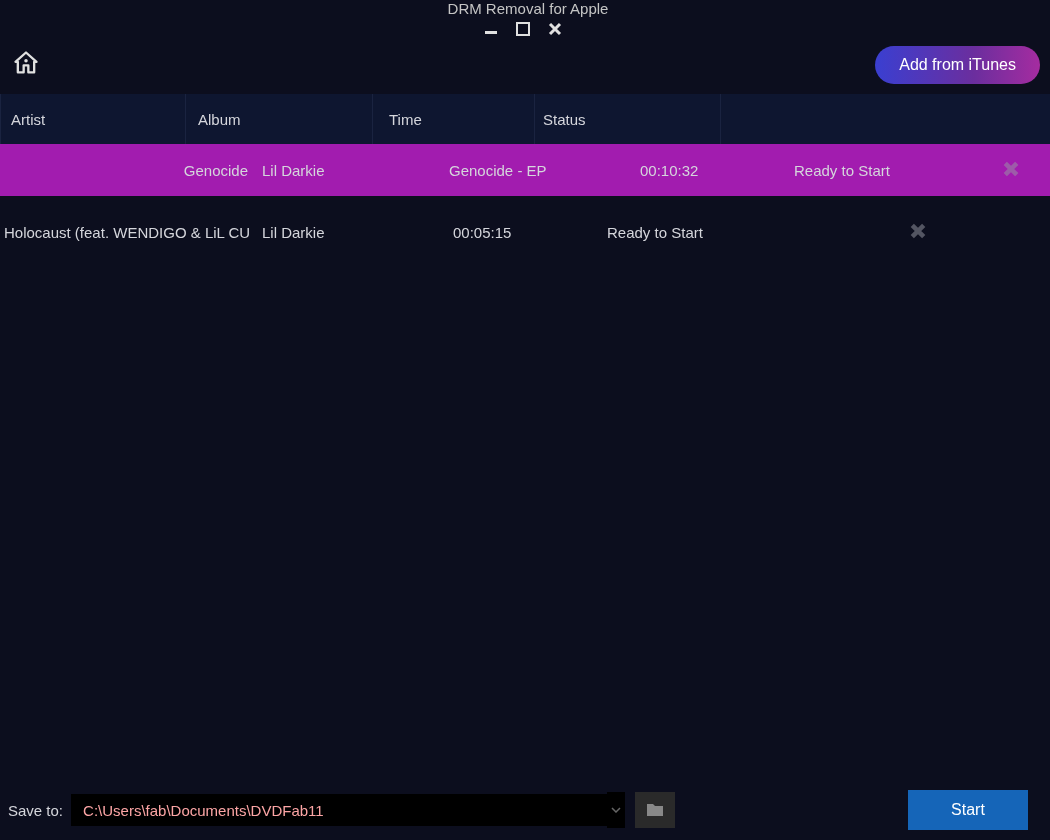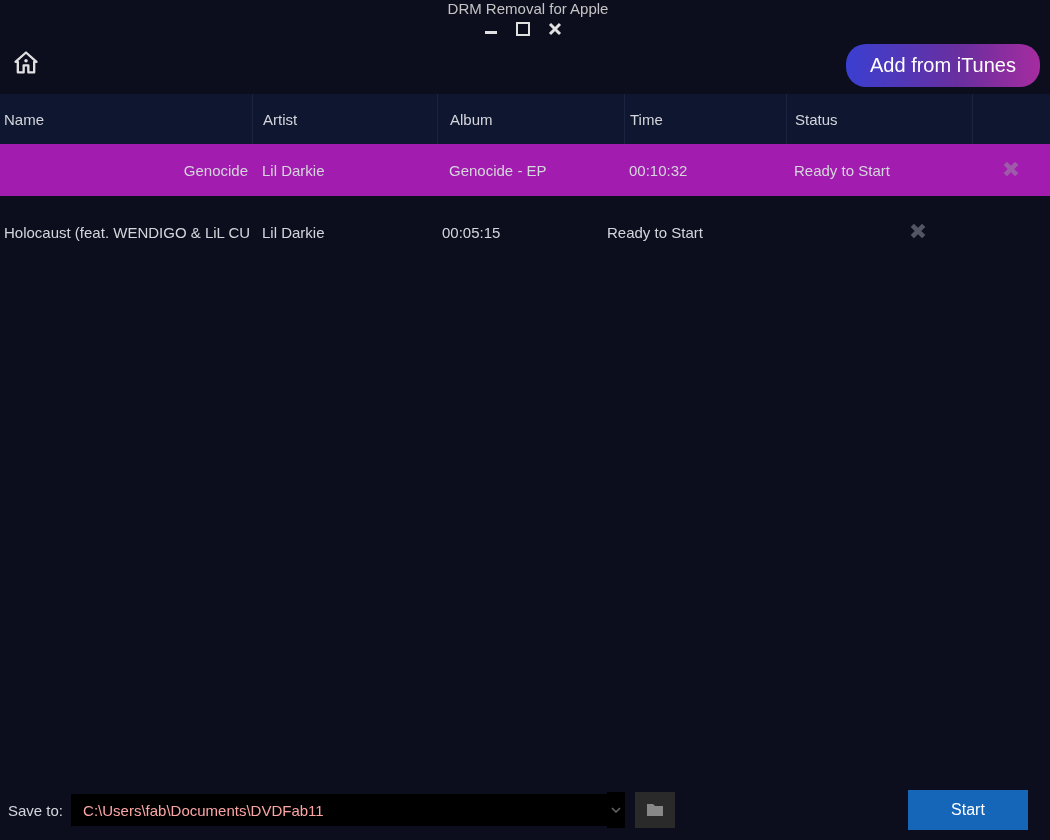--- a/index.html
+++ b/index.html
@@ -51,39 +51,39 @@
     .home-icon-wrap {
       cursor: pointer;
       padding: 4px;
     }
     .add-button {
       background: linear-gradient(90deg, #3a3fd1 0%, #6b2e9e 60%, #a52ca0 100%);
       color: #ffffff;
       border: none;
       border-radius: 20px;
       padding: 10px 24px;
-      font-size: 20px;
+      font-size: 16px;
       cursor: pointer;
       margin-right: 2px;
     }
     .table {
       width: 100%;
     }
     .table-header {
       display: flex;
       background: #0e1630;
       height: 50px;
       align-items: center;
       font-size: 15px;
       color: #d5d6dc;
     }
     .col-name { width: 252px; padding-left: 4px; }
     .col-artist { width: 185px; padding-left: 10px; border-left: 1px solid #1a2340; height: 100%; display: flex; align-items: center;}
     .col-album { width: 187px; padding-left: 12px; border-left: 1px solid #1a2340; height: 100%; display: flex; align-items: center;}
-    .col-time { width: 162px; padding-left: 5px; border-left: 1px solid #1a2340; height: 100%; display: flex; align-items: center;}
+    .col-time { width: 162px; padding-left: 16px; border-left: 1px solid #1a2340; height: 100%; display: flex; align-items: center;}
     .col-status { width: 186px; padding-left: 8px; border-left: 1px solid #1a2340; height: 100%; display: flex; align-items: center;}
     .col-action { flex: 1; border-left: 1px solid #1a2340; height: 100%; display: flex; align-items: center; justify-content: center;}
     .table-header .col-name { display: flex; align-items: center; height: 100%; }
     .table-row {
       display: flex;
       height: 52px;
       align-items: center;
       font-size: 15px;
       color: #d5d6dc;
     }
@@ -201,21 +201,20 @@
     <svg width="28" height="28" viewBox="0 0 24 24">
       <path d="M12 3 L3 11 L5 11 L5 20 L10 20 L10 14 L14 14 L14 20 L19 20 L19 11 L21 11 Z" fill="none" stroke="#e0e0e0" stroke-width="2" stroke-linejoin="round"></path>
       <circle cx="12" cy="10" r="1.5" fill="#e0e0e0"></circle>
     </svg>
   </div>
   <button class="add-button">Add from iTunes</button>
 </div>
 
 <div class="table">
   <div class="table-header">
-    <div class="col-name">Name</div>
     <div class="col-artist">Artist</div>
     <div class="col-album">Album</div>
     <div class="col-time">Time</div>
     <div class="col-status">Status</div>
     <div class="col-action"></div>
   </div>
 
   <div class="table-row row-0">
     <div class="col-name">Genocide</div>
     <div class="col-artist">Lil Darkie</div>

